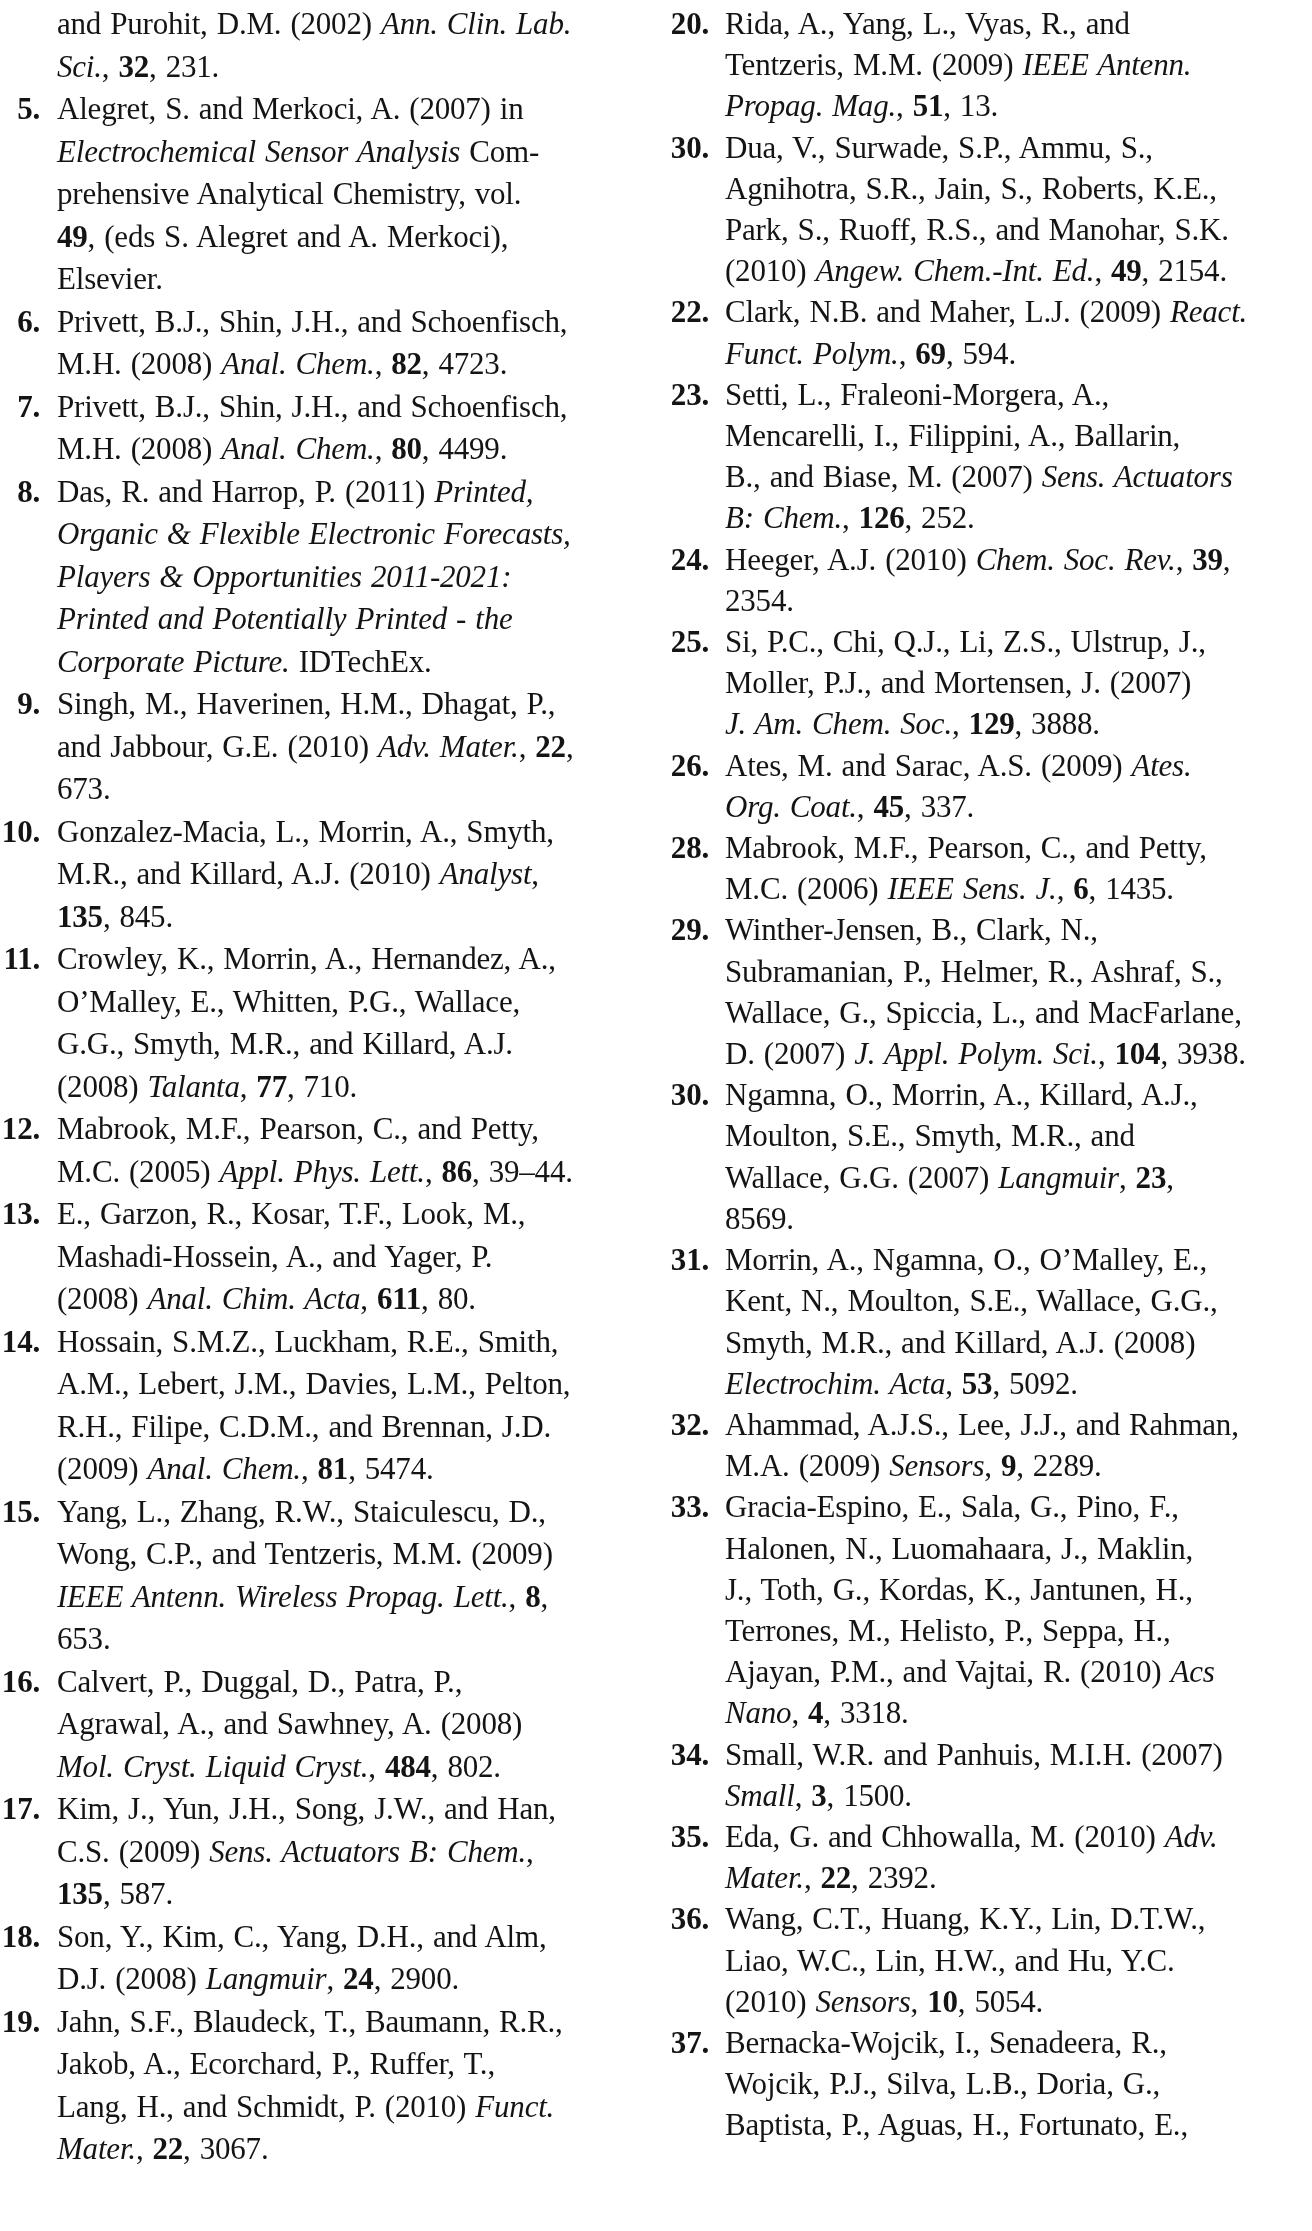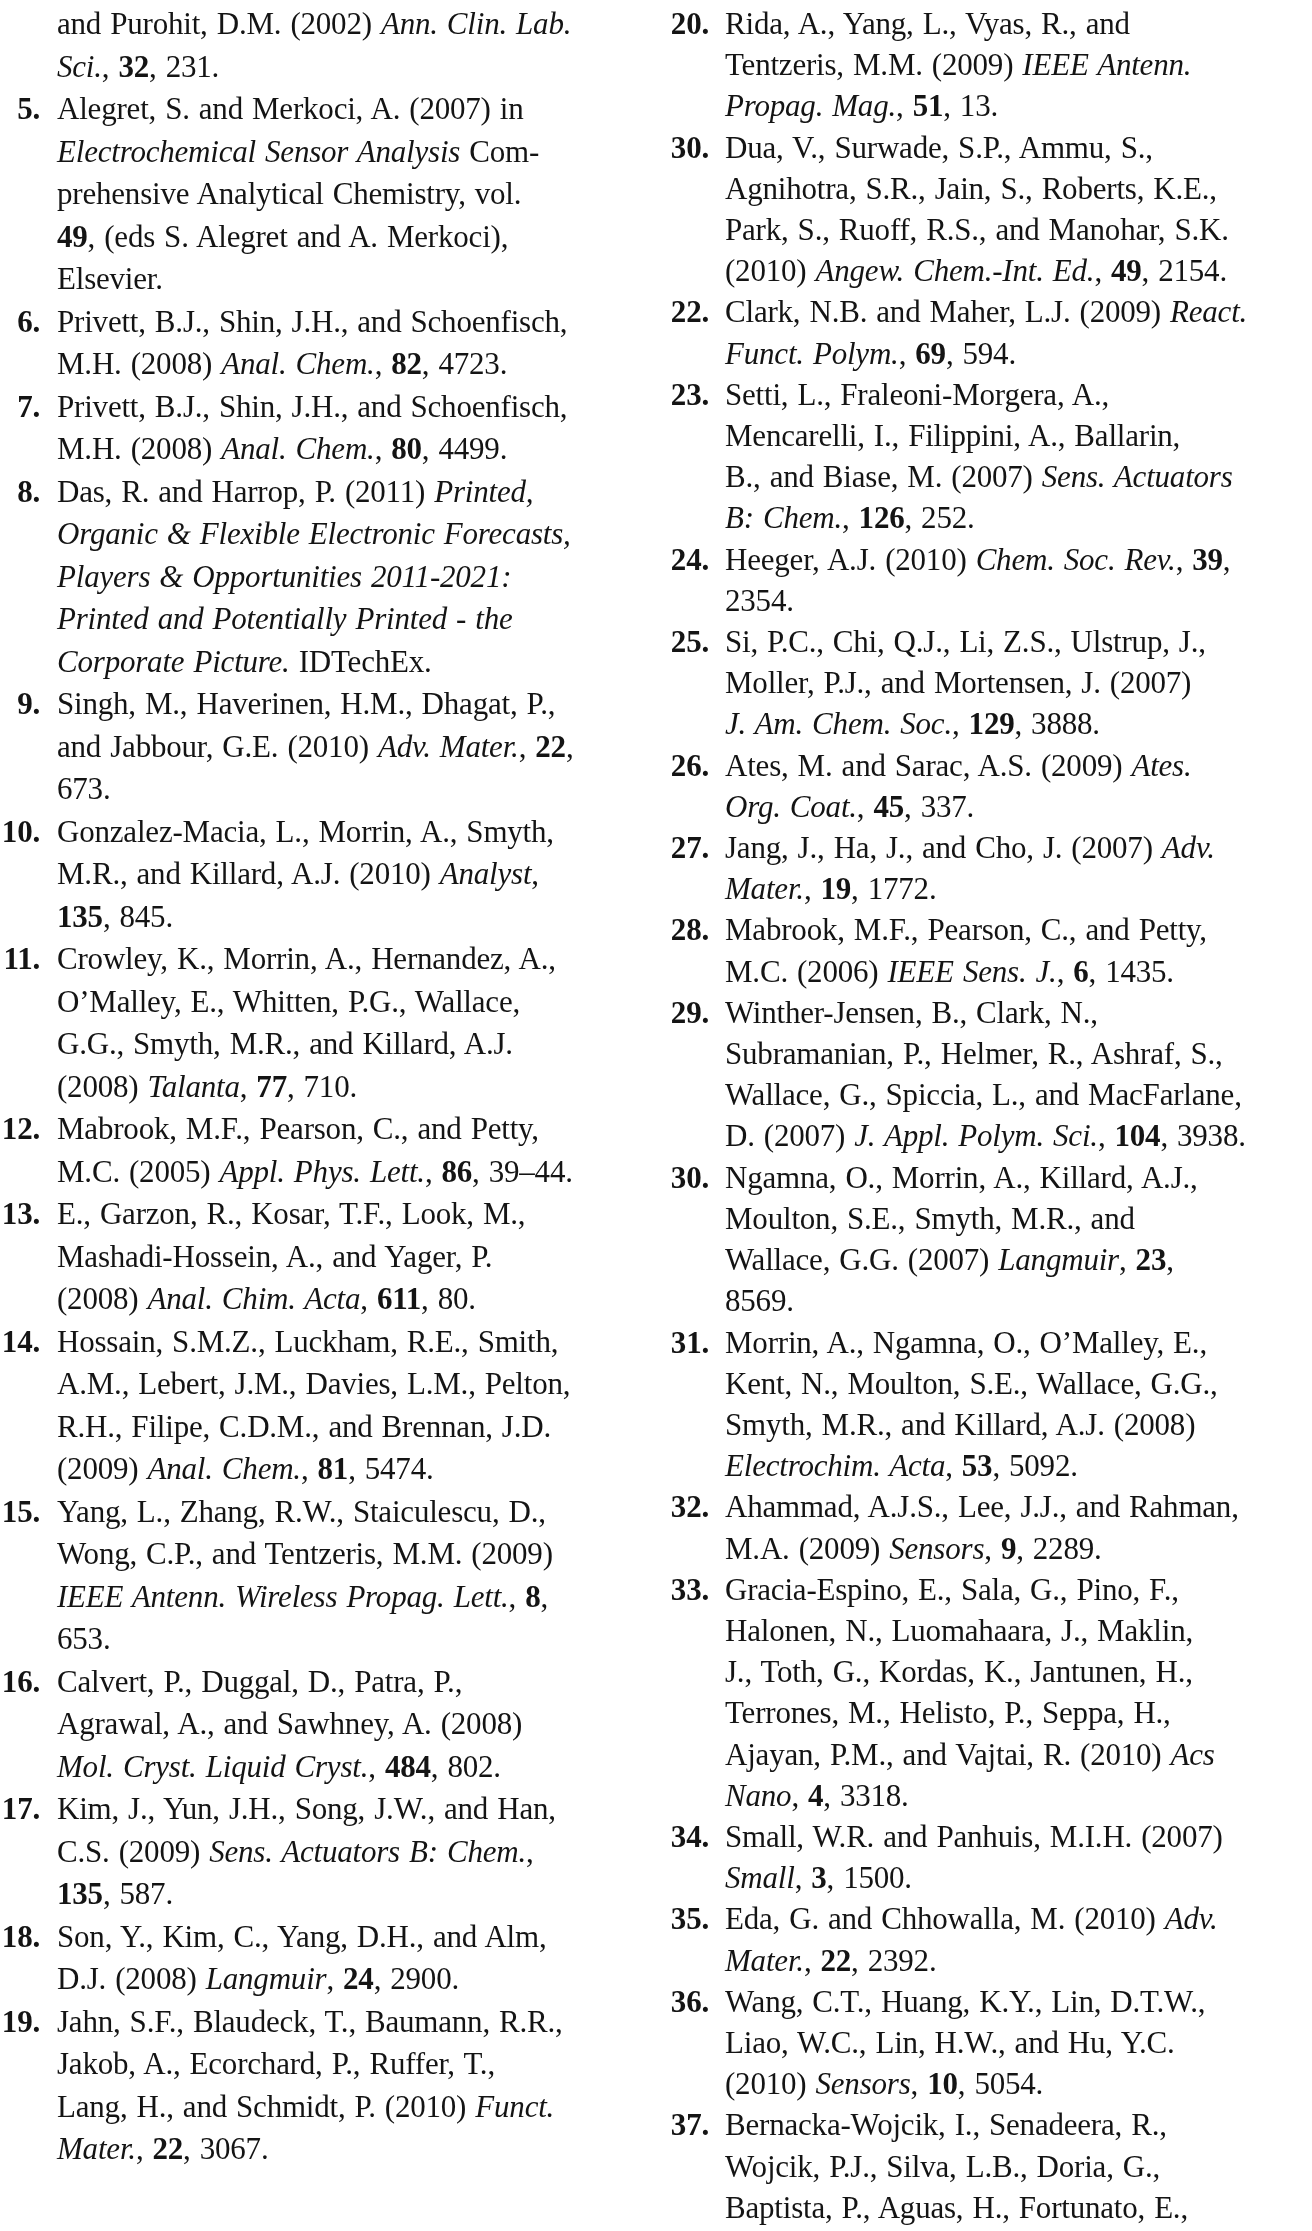--- a/index.html
+++ b/index.html
@@ -227,27 +227,20 @@
         </div>
       </div>
       <div class="ref">
         <div class="num">26.</div>
         <div class="body">
           <div class="line"><span>Ates, M. and Sarac, A.S. (2009) </span><span class="it">Ates.</span></div>
           <div class="line"><span class="it">Org. Coat.</span><span>, </span><span class="bd">45</span><span>, 337.</span></div>
         </div>
       </div>
       <div class="ref">
-        <div class="num">27.</div>
-        <div class="body">
-          <div class="line"><span>Jang, J., Ha, J., and Cho, J. (2007) </span><span class="it">Adv.</span></div>
-          <div class="line"><span class="it">Mater.</span><span>, </span><span class="bd">19</span><span>, 1772.</span></div>
-        </div>
-      </div>
-      <div class="ref">
         <div class="num">28.</div>
         <div class="body">
           <div class="line"><span>Mabrook, M.F., Pearson, C., and Petty,</span></div>
           <div class="line"><span>M.C. (2006) </span><span class="it">IEEE Sens. J.</span><span>, </span><span class="bd">6</span><span>, 1435.</span></div>
         </div>
       </div>
       <div class="ref">
         <div class="num">29.</div>
         <div class="body">
           <div class="line"><span>Winther-Jensen, B., Clark, N.,</span></div>

